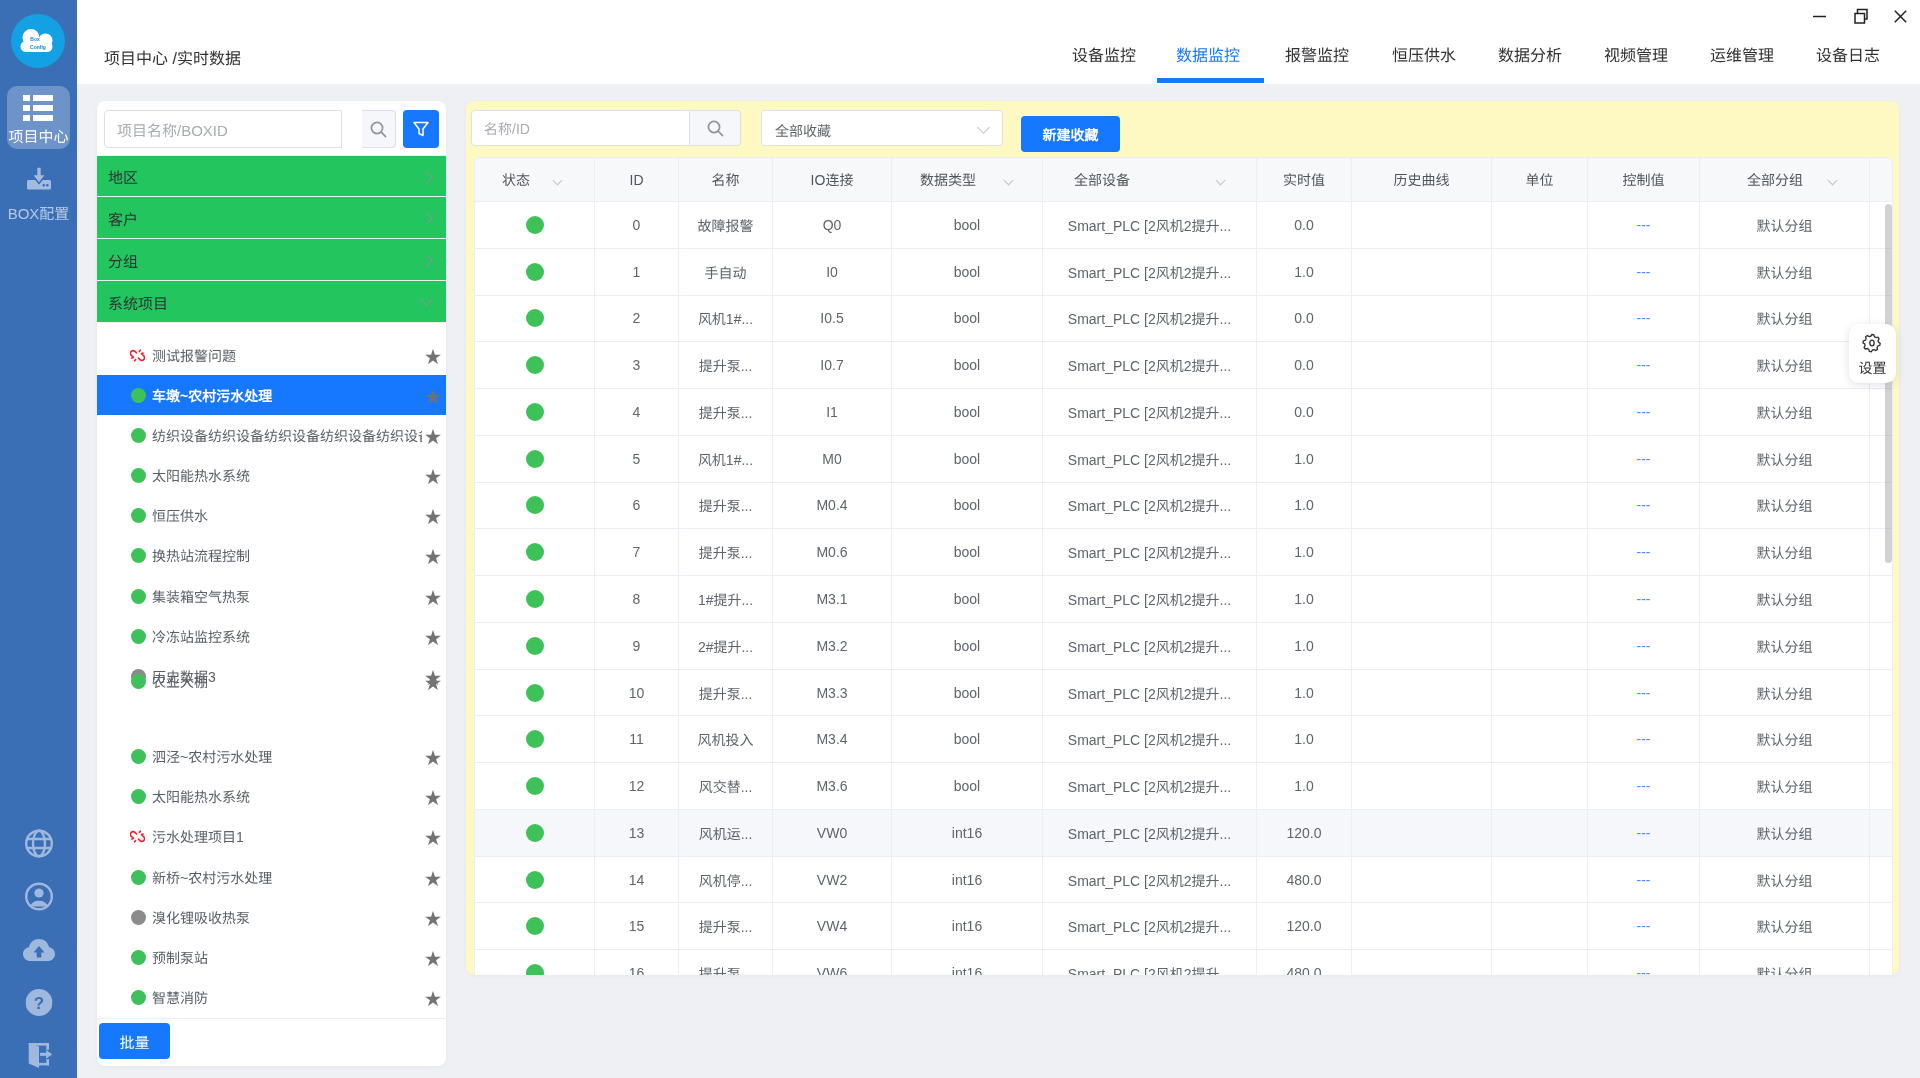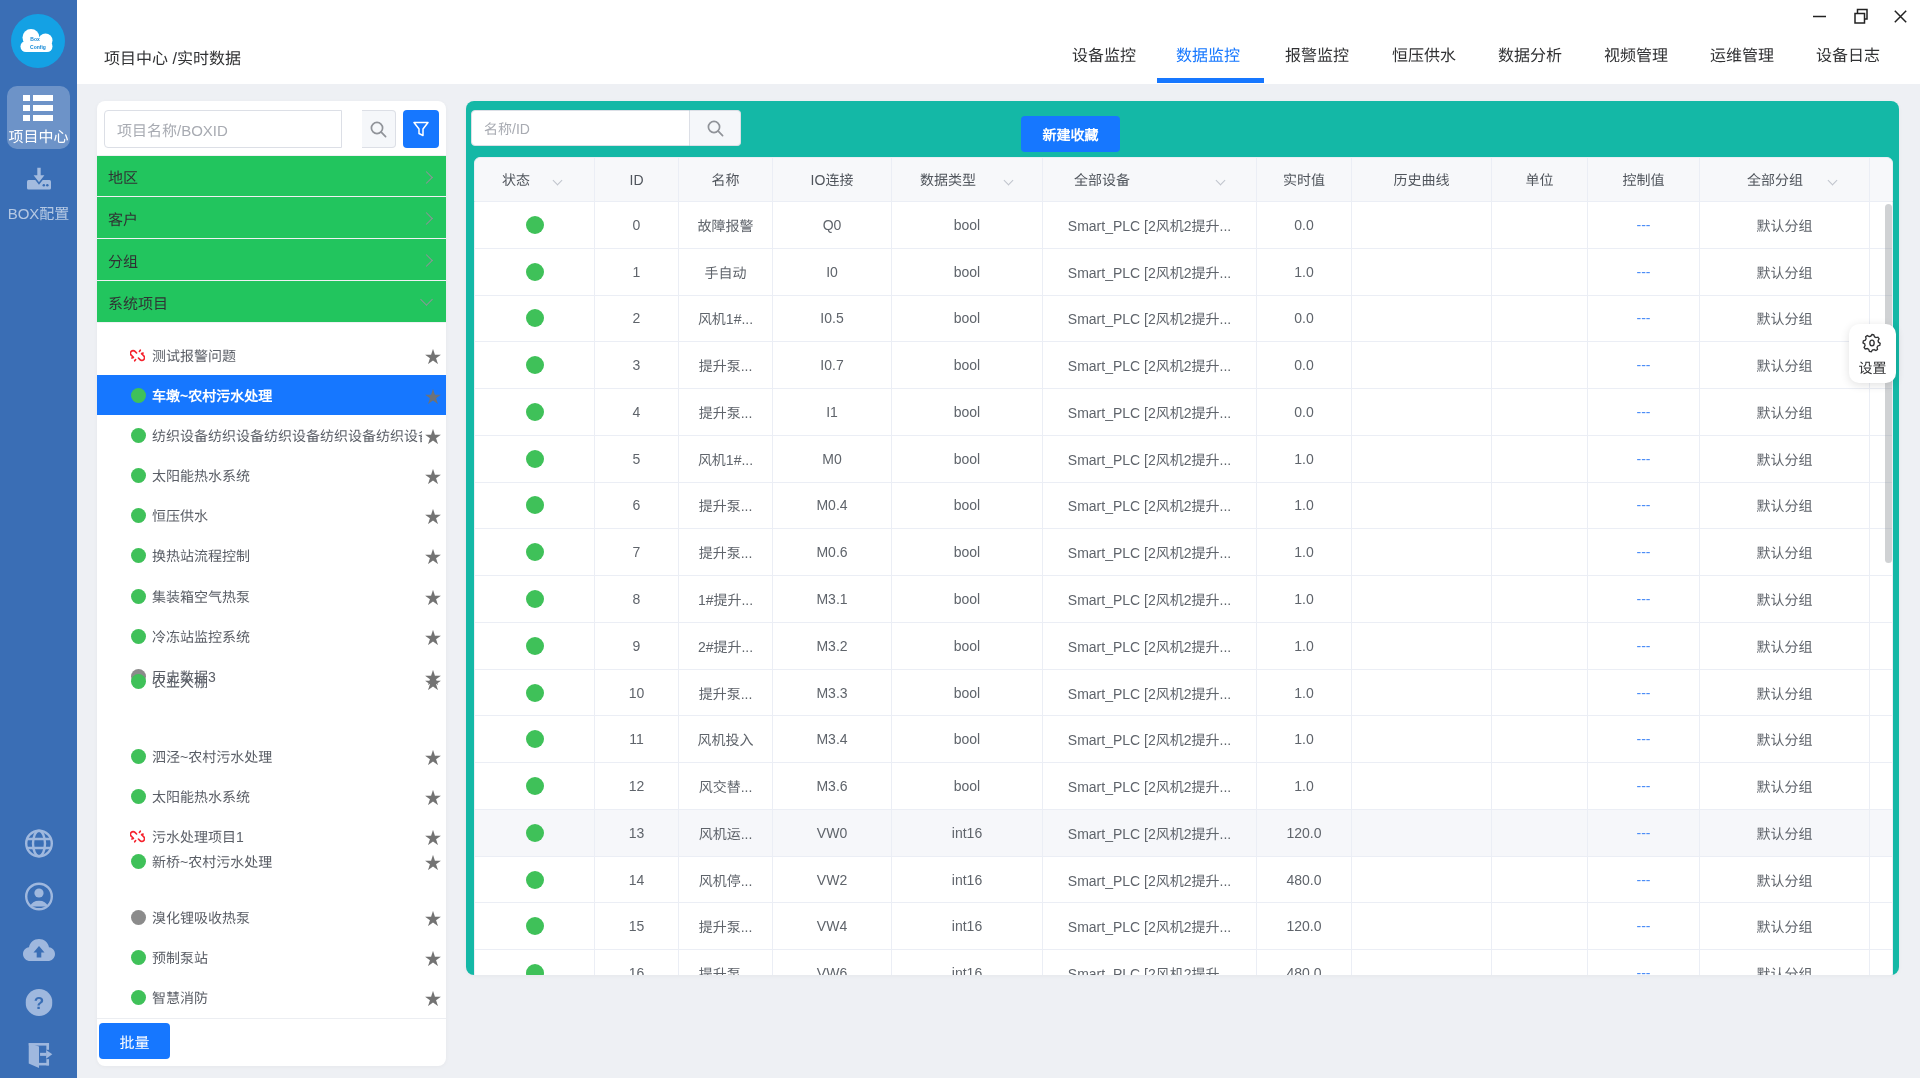--- a/index.html
+++ b/index.html
@@ -18,21 +18,21 @@
   
   #topbar { position:absolute; left:77px; top:0; width:1843px; height:84px; background:#fff; z-index:10; }
   #crumb { position:absolute; left:27px; top:45px; font-size:16px; color:#303133; }
   .nav-item { position:absolute; top:42px; font-size:16px; color:#303133; }
   .nav-item.active { color:#1677ff; }
   #nav-underline { position:absolute; left:1080px; top:78px; width:107px; height:5px; background:#1677ff; }
   .winbtn { position:absolute; top:8px; color:#222; }
 
   
   #leftpanel { position:absolute; left:97px; top:101px; width:349px; height:965px; background:#fff; border-radius:8px; box-shadow:0 1px 4px rgba(0,0,0,0.04); }
-  #maincard  { position:absolute; left:466px; top:101px; width:1433px; height:874px; background:#14b8a6; border-radius:8px; box-shadow:0 1px 4px rgba(0,0,0,0.04); overflow:hidden; }
+  #maincard  { position:absolute; left:466px; top:101px; width:1433px; height:874px; background:#fef9c3; border-radius:8px; box-shadow:0 1px 4px rgba(0,0,0,0.04); overflow:hidden; }
 
   
   .inp { position:absolute; border:1px solid #dcdfe6; border-radius:4px; background:#fff; font-size:15px; color:#a8abb2; }
   .inp .ph { position:absolute; left:12px; top:50%; transform:translateY(-50%); white-space:nowrap; }
   .append { position:absolute; border:1px solid #dcdfe6; border-left:none; border-radius:0 4px 4px 0; background:#f5f7fa; }
   .btn-blue { position:absolute; background:#1677ff; border-radius:4px; color:#fff; display:flex; align-items:center; justify-content:center; }
 
   
   .sect { position:absolute; left:0; width:349px; height:42px; background:#22c55e; border-bottom:1px solid #f0f1f4; }
   .sect .t { position:absolute; left:11px; top:50%; transform:translateY(-50%); font-size:15px; color:#303133; }
@@ -267,21 +267,21 @@
     <svg class="ulk" style="position:absolute;left:33px;top:13px;" width="15" height="15" viewBox="0 0 24 24">
       <g stroke="#f5222d" stroke-width="2.6" fill="none" stroke-linecap="round">
         <path d="M10.5 8 L8 5.5 a4.2 4.2 0 0 0 -6 6 L4.5 14"></path>
         <path d="M13.5 16 L16 18.5 a4.2 4.2 0 0 0 6 -6 L19.5 10"></path>
         <path d="M15 5.5 L16.5 3.5 M18.5 9 L21 8 M9 18.5 L7.5 20.5 M5.5 15 L3 16"></path>
       </g>
     </svg>
     <span class="txt">污水处理项目1</span>
       <span class="star">★</span>
   </div>
-  <div class="titem" style="top:740px;">
+  <div class="titem" style="top:756px;">
       <span class="dot g"></span>
       <span class="txt">新桥~农村污水处理</span>
       <span class="star">★</span>
     </div>
   <div class="titem" style="top:796px;">
       <span class="dot gray"></span>
       <span class="txt">溴化锂吸收热泵</span>
       <span class="star">★</span>
     </div>
   <div class="titem" style="top:836px;">
@@ -302,20 +302,24 @@
 <div id="maincard">
 
   <div class="inp" style="left:5px; top:9px; width:219px; height:36px; border-radius:4px 0 0 4px; font-size:14px;">
       <span class="ph">名称/ID</span>
     </div>
   <div class="append" style="left:224px; top:9px; width:51px; height:36px;">
     <svg width="17" height="17" viewBox="0 0 17 17" style="position:absolute;left:17px;top:9px;">
       <circle cx="7" cy="7" r="5.6" fill="none" stroke="#909399" stroke-width="1.7"></circle>
       <path d="M11.2 11.2 L15.6 15.6" stroke="#909399" stroke-width="1.7" stroke-linecap="round"></path>
     </svg>
+  </div>
+  <div class="sel-box" style="left:295px; top:9px; width:242px; height:36px;">
+    <span style="position:absolute;left:13px;top:9px;font-size:14px;color:#606266;">全部收藏</span>
+    <span class="chev d" style="right:14px; top:12px; border-color:#c0c4cc;"></span>
   </div>
   <div class="btn-blue" style="left:555px; top:15px; width:99px; height:36px; font-size:14px;font-weight:bold;">新建收藏</div>
 
   <div id="thead">
     <div class="th" style="left:0;width:120px;">
         <span style="position:absolute;left:27px;top:0;">状态</span>
         <span class="chev d" style="left:79px;top:19px;width:7px;height:7px;border-color:#c0c4cc;"></span>
       </div>
     <div class="th" style="left:120px;width:84px;">ID</div>
     <div class="th" style="left:204px;width:94px;">名称</div>

